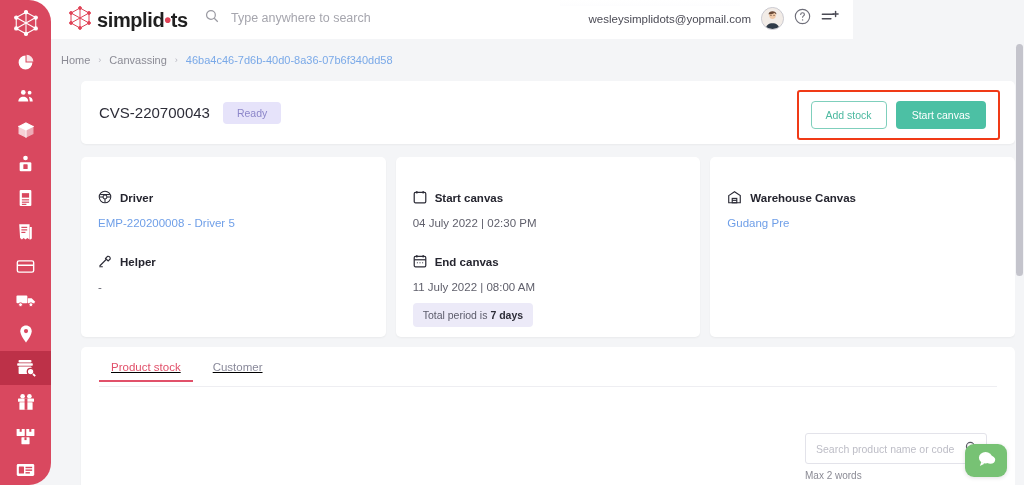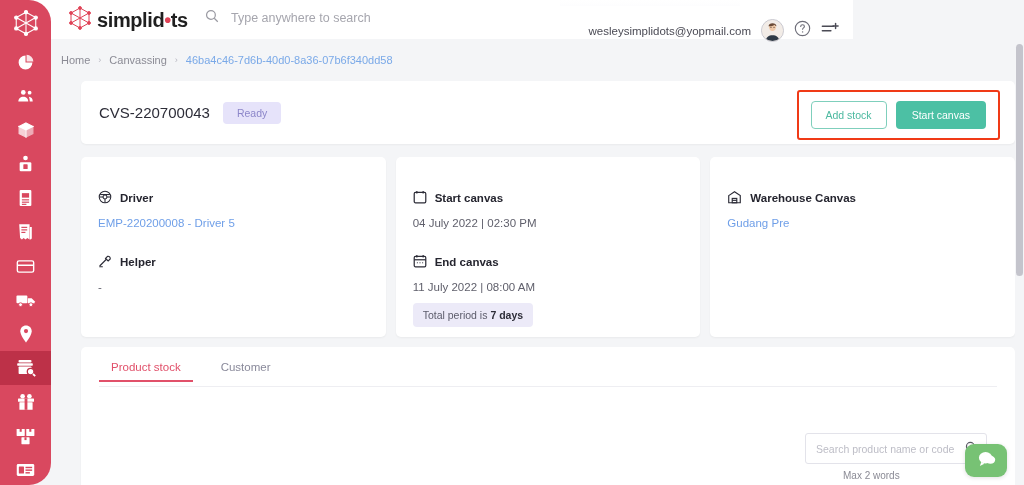--- a/index.html
+++ b/index.html
@@ -56,21 +56,21 @@
   }
   #global-search-input {
     border: none; outline: none; width: 230px;
     font-size: 12.5px; color: #9a9aa2;
     font-family: "Liberation Sans", sans-serif;
     background: transparent;
   }
   #global-search-input::placeholder { color: #a6a6ae; }
   #topbar-right {
     position: absolute; right: 14px; top: 7px;
-    display: flex; align-items: center; gap: 10px; margin-top: 12px;
+    display: flex; align-items: center; gap: 10px;
   }
   #user-email { font-size: 11.5px; color: #4b4b55; }
   #avatar {
     width: 23px; height: 23px; border-radius: 50%;
     border: 1px solid #c9c9d1; overflow: hidden;
     background: #efe7e1; position: relative;
   }
   #topbar-underline {
     position: absolute; left: 51px; top: 39px; width: 973px; height: 1px;
     background: #ececf0;
@@ -161,22 +161,23 @@
   .period-pill b { color: #2d2d38; }
 
   
   #table-card {
     position: absolute; left: 30px; top: 308px;
     width: 934px; height: 170px;
     padding: 0;
     overflow: hidden;
   }
   #tabs {
-    display: flex; gap: 16px; padding: 14px 0 0 18px;
+    display: flex; gap: 8px; padding: 14px 0 0 18px;
     position: relative;
+    text-decoration: underline;
   }
   .tab {
     font-size: 11.5px; color: #89899a;
     padding: 0 12px 9px 12px; cursor: pointer;
     position: relative;
   }
   .tab.active { color: #e1506a; }
   .tab.active::after {
     content: ''; position: absolute;
     left: 0; right: 0; bottom: 0; height: 2px; background: #e1506a;
@@ -193,21 +194,21 @@
     border: 1px solid #e3e3ea; border-radius: 3px;
     height: 31px; display: flex; align-items: center;
     padding: 0 8px 0 10px; background: #fff;
   }
   #product-search-input {
     border: none; outline: none; flex: 1;
     font-size: 10.5px; color: #555; background: transparent;
     font-family: "Liberation Sans", sans-serif;
   }
   #product-search-input::placeholder { color: #bdbdc6; }
-  #max-words { font-size: 10px; color: #8b8b95; margin-top: 6px; margin-left: 38px; }
+  #max-words { font-size: 10px; color: #8b8b95; margin-top: 6px; }
 
   
   #chat-widget {
     position: absolute; right: 17px; bottom: 8px;
     width: 42px; height: 33px;
     background: #77c274; border-radius: 9px;
     display: flex; align-items: center; justify-content: center;
     cursor: pointer; z-index: 50;
     box-shadow: 0 1px 4px rgba(0,0,0,0.12);
   }

